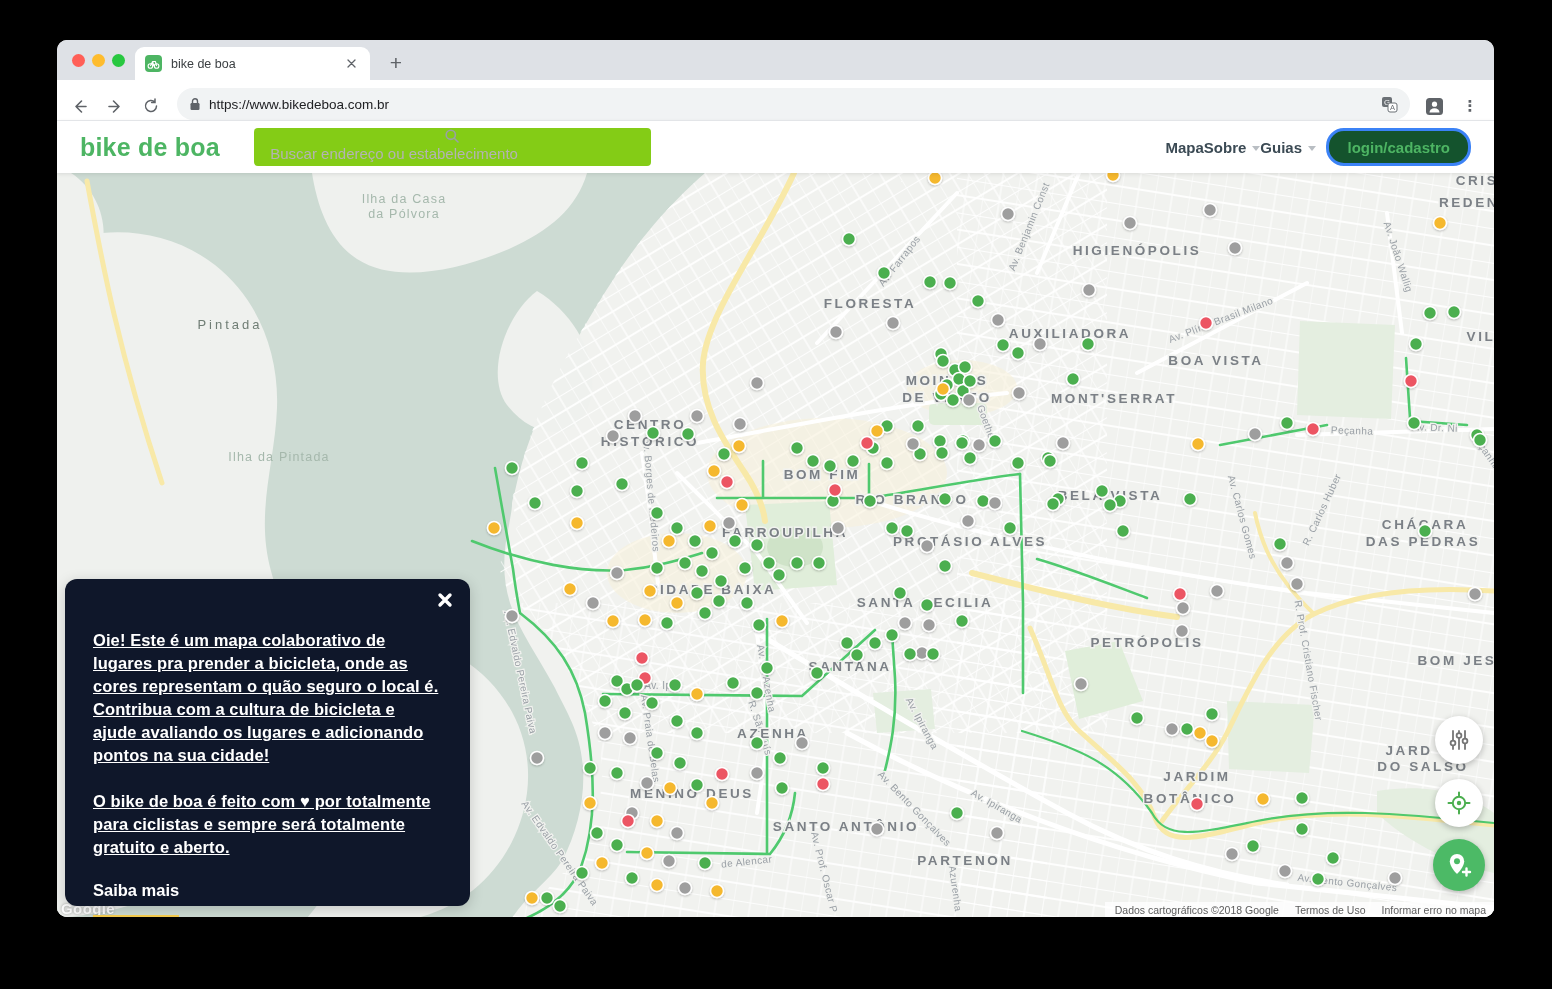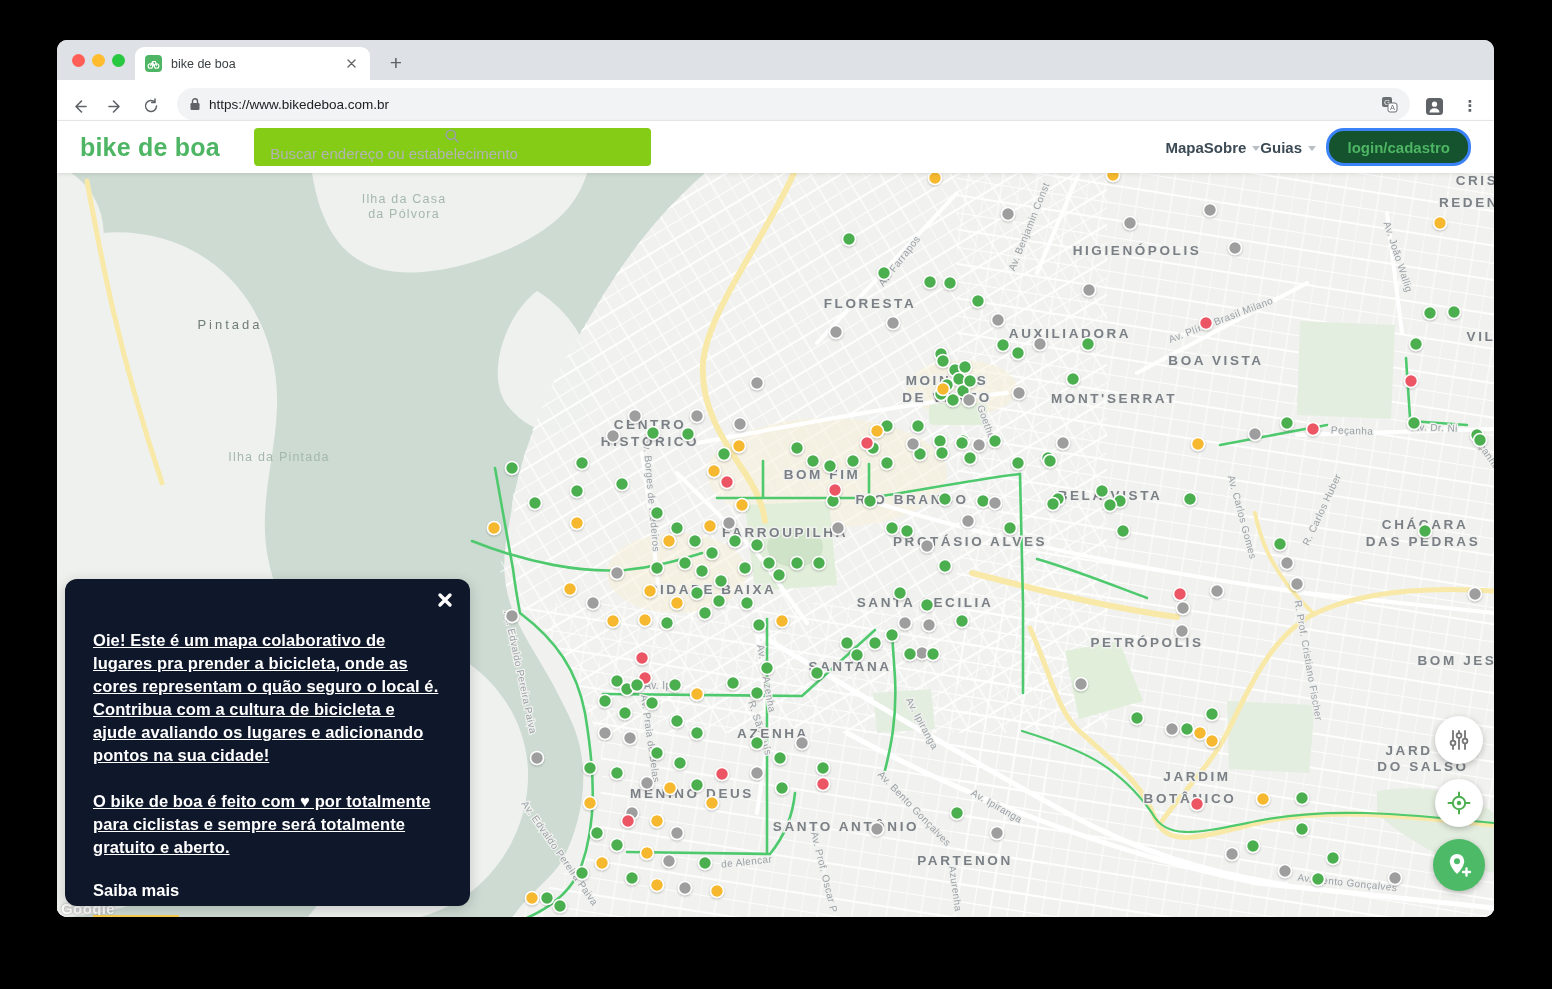--- a/index.html
+++ b/index.html
@@ -588,14 +588,19 @@
       </svg>
     </div>
     <div class="ctl ctl-add">
       <svg width="26" height="26" viewBox="0 0 26 26">
         <path d="M11 2 a7.2 7.2 0 0 1 7.2 7.2 C18.2 14 13 20 11 22 C9 20 3.8 14 3.8 9.2 A7.2 7.2 0 0 1 11 2 Z" fill="#fff"></path>
         <circle cx="11" cy="9.2" r="3" fill="#4cba66"></circle>
         <path d="M20.5 16.5 V23.5 M17 20 H24" stroke="#fff" stroke-width="2.4" stroke-linecap="round"></path>
       </svg>
     </div>
 
+    <div class="attr" id="attr">
+        <span>Dados cartográficos ©2018 Google</span>
+        <span>Termos de Uso</span>
+        <span>Informar erro no mapa</span>
+      </div>
   </div>
 </div>
 
 </body></html>

